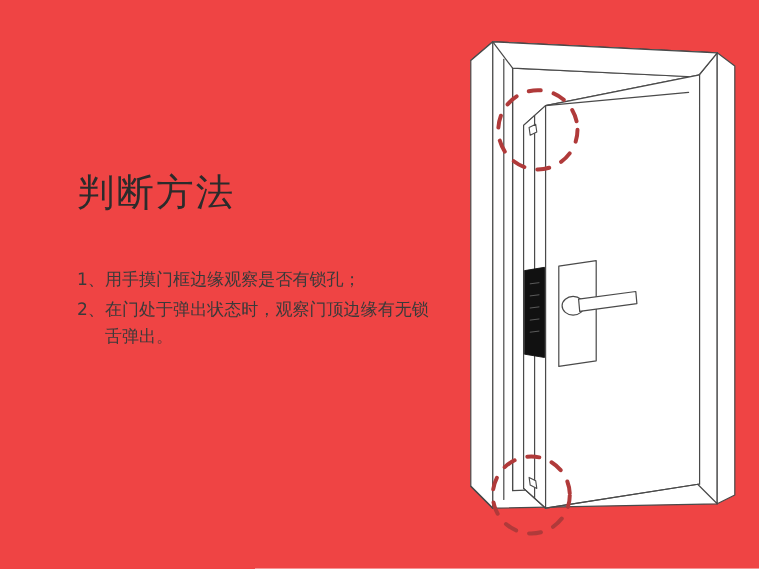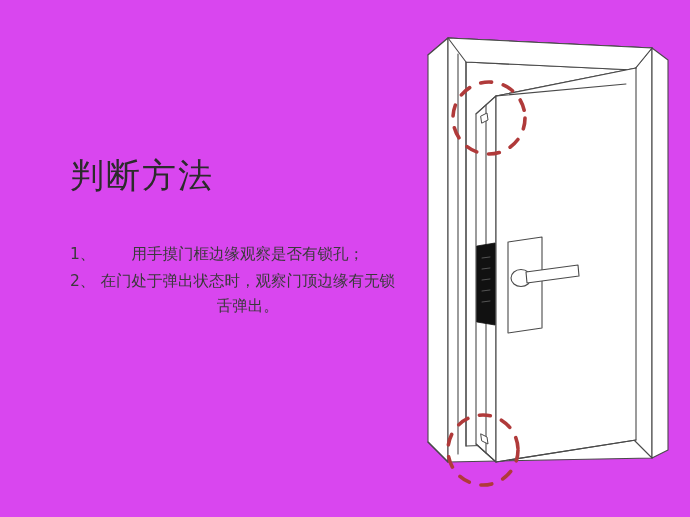--- a/index.html
+++ b/index.html
@@ -4,21 +4,21 @@
 <style>
   html, body {
     margin: 0;
     padding: 0;
     background: #ffffff;
   }
   #page {
     position: relative;
     width: 690px;
     height: 517px;
-    background: #d946ef;
+    background: #ef4444;
     overflow: hidden;
     font-family: "DejaVu Sans", "Liberation Sans", sans-serif;
   }
 
   
   #text-panel {
     position: absolute;
     left: 70px;
     top: 155px;
     width: 330px;
@@ -44,21 +44,20 @@
     color: #3a3a3a;
     line-height: 1.62;
     margin-bottom: 2px;
   }
   .instruction-index {
     flex: 0 0 auto;
     white-space: nowrap;
   }
   .instruction-text {
     flex: 1 1 auto;
-    text-align: center;
   }
 
   
   #door-illustration {
     position: absolute;
     left: 400px;
     top: 10px;
     width: 280px;
     height: 500px;
   }

